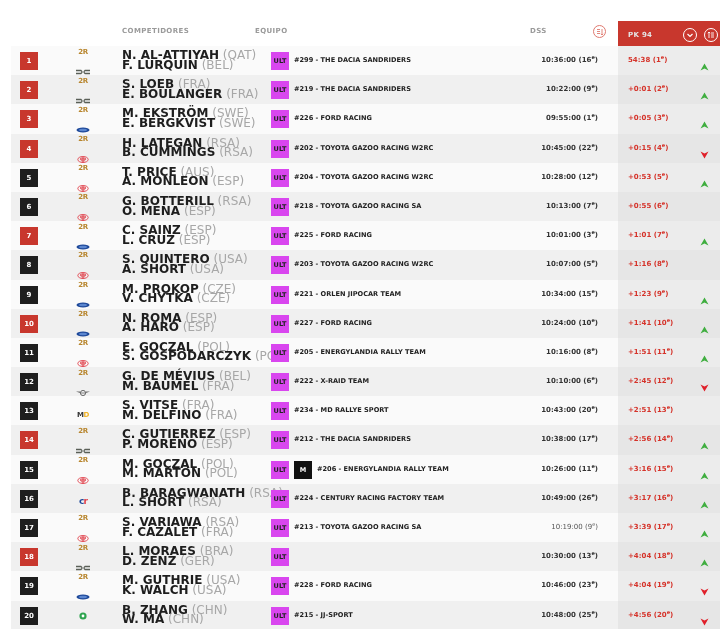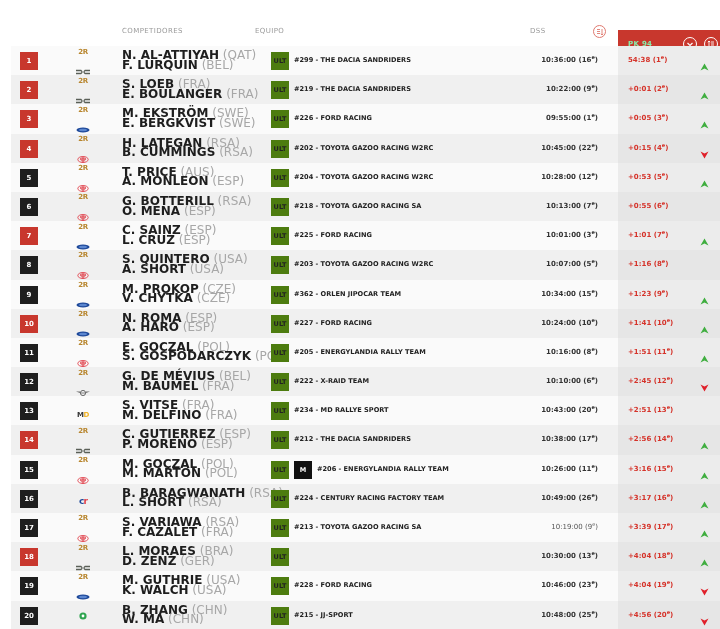--- a/index.html
+++ b/index.html
@@ -2,26 +2,26 @@
 <html><head>
 <meta charset="utf-8">
 <style>
   * { box-sizing: border-box; margin: 0; padding: 0; }
   html, body { width: 720px; height: 629px; background: #ffffff; overflow: hidden; }
   body { font-family: "DejaVu Sans", "Liberation Sans", sans-serif; color: #222; position: relative; }
 
   .table { position: absolute; left: 11px; top: 17px; width: 709px; }
 
   .header { position: relative; height: 29px; }
-  .hcell { position: absolute; top: 0; height: 29px; line-height: 29px; font-size: 7px; color: #9a9a9a; letter-spacing: 0.4px; text-transform: uppercase; }
+  .hcell { position: absolute; top: 0; height: 29px; line-height: 29px; font-size: 7px; color: #9a9a9a; letter-spacing: 0.4px; text-transform: uppercase; font-weight: bold; }
   .h-comp { left: 111px; }
   .h-team { left: 244px; }
   .h-dss { left: 519px; }
   .dss-sort { position: absolute; left: 582px; top: 8px; width: 13px; height: 13px; border: 1px solid #e07a70; border-radius: 50%; display: flex; align-items: center; justify-content: center; }
-  .pk-head { position: absolute; left: 607px; top: 13px; width: 102px; height: 29px; background: #c8372d; color: #86efac; }
+  .pk-head { position: absolute; left: 607px; top: 4px; width: 102px; height: 29px; background: #c8372d; color: #e5e5e5; }
   .pk-head .lbl { position: absolute; left: 10px; top: 0; line-height: 29px; font-size: 7px; font-weight: bold; letter-spacing: 0.3px; }
   .pk-icon { position: absolute; top: 7px; width: 14px; height: 14px; border: 1.2px solid #fff; border-radius: 50%; display: flex; align-items: center; justify-content: center; }
   .pk-chev { left: 65px; }
   .pk-sort { left: 86px; }
 
   .row { position: relative; height: 29.2px; }
   .row.odd { background: #fafafa; }
   .row.even { background: #f0f0f0; }
   .row .pkbg { position: absolute; left: 607px; top: 0; width: 102px; height: 100%; background: #ececec; }
   .row.even .pkbg { background: #e6e6e6; }
@@ -31,21 +31,21 @@
   .pos.black { background: #1e1e1e; }
 
   .logos { position: absolute; left: 62px; top: 3px; width: 20px; height: 24px; display: flex; flex-direction: column; align-items: center; justify-content: center; gap: 13px; }
   .brand-2r { font-size: 7px; font-weight: bold; color: #b8862e; line-height: 8px; letter-spacing: -0.5px; }
   .mk { width: 14px; height: 6px; display: block; }
 
   .names { position: absolute; left: 111px; top: 5px; font-size: 12px; line-height: 9.6px; color: #1e1e1e; }
   .names b { font-weight: bold; }
   .names .cty { color: #a7a7a7; font-weight: normal; }
 
-  .ult { position: absolute; left: 260px; top: 6px; width: 18px; height: 18px; background: #4d7c0f; color: #222; font-size: 6.5px; font-weight: bold; display: flex; align-items: center; justify-content: center; }
+  .ult { position: absolute; left: 260px; top: 6px; width: 18px; height: 18px; background: #d946ef; color: #222; font-size: 6.5px; font-weight: bold; display: flex; align-items: center; justify-content: center; }
   .mbadge { position: absolute; left: 283px; top: 6px; width: 18px; height: 18px; background: #111; color: #fff; font-size: 6.5px; font-weight: bold; display: flex; align-items: center; justify-content: center; }
   .team { position: absolute; left: 283px; top: 0; line-height: 29px; font-size: 6.6px; font-weight: bold; color: #222; white-space: nowrap; }
   .team.shift { left: 306px; }
 
   .dss { position: absolute; right: 122px; top: 0; line-height: 29px; font-size: 7px; font-weight: bold; color: #333; white-space: nowrap; }
   .dss.light { font-weight: normal; color: #555; }
   .gap { position: absolute; left: 617px; top: 0; line-height: 29px; font-size: 7px; font-weight: bold; color: #d5332a; white-space: nowrap; }
   sup { font-size: 5px; vertical-align: 3px; line-height: 0; }
 
   .trend { position: absolute; left: 689px; top: 10px; width: 9px; height: 8px; }
@@ -322,21 +322,21 @@
               <ellipse cx="7" cy="3" rx="4" ry="1.2" fill="#5b86cf"></ellipse>
             </svg>
           </span>
     </div>
     <div class="names">
       <div><b>M. PROKOP</b> <span class="cty">(CZE)</span></div>
       <div><b>V. CHYTKA</b> <span class="cty">(CZE)</span></div>
     </div>
     <div class="ult">ULT</div>
 
-    <div class="team"><span>#362 - ORLEN JIPOCAR TEAM</span></div>
+    <div class="team"><span>#221 - ORLEN JIPOCAR TEAM</span></div>
     <div class="dss"><span>10:34:00</span> (<span>15</span><sup>e</sup>)</div>
     <div class="gap"><span>+1:23</span> (<span>9</span><sup>e</sup>)</div>
     <div class="trend"><svg width="9" height="8" viewBox="0 0 9 8">
             <path d="M4.5 0.5 L8.5 7.5 L4.5 5.5 L0.5 7.5 Z" fill="#3fae3f"></path>
           </svg></div>
   </div>
 
   <div class="row even">
     <div class="pkbg"></div>
     <div class="pos red">10</div>

